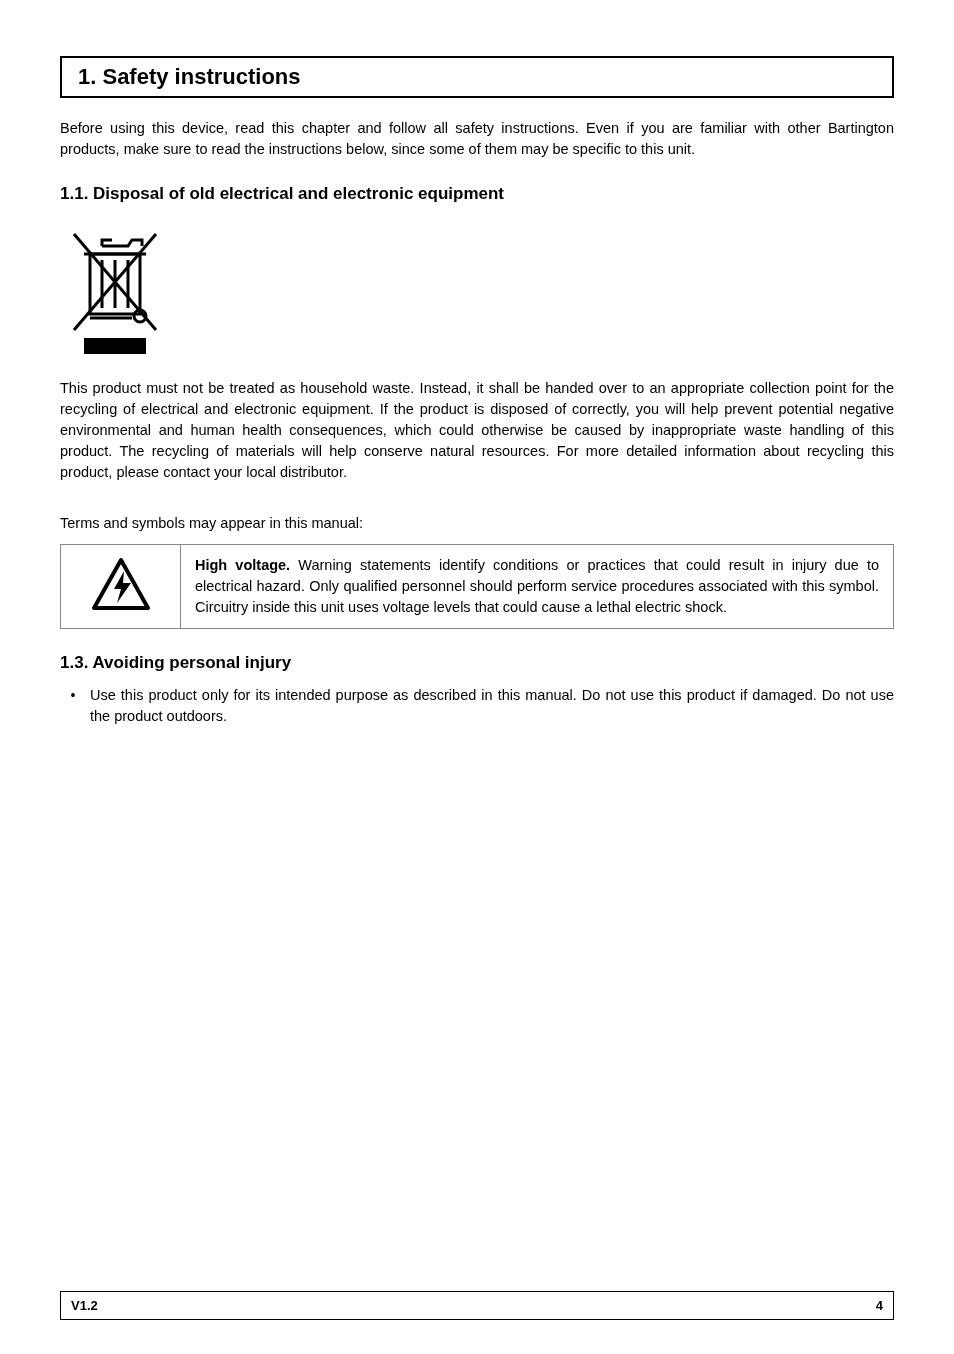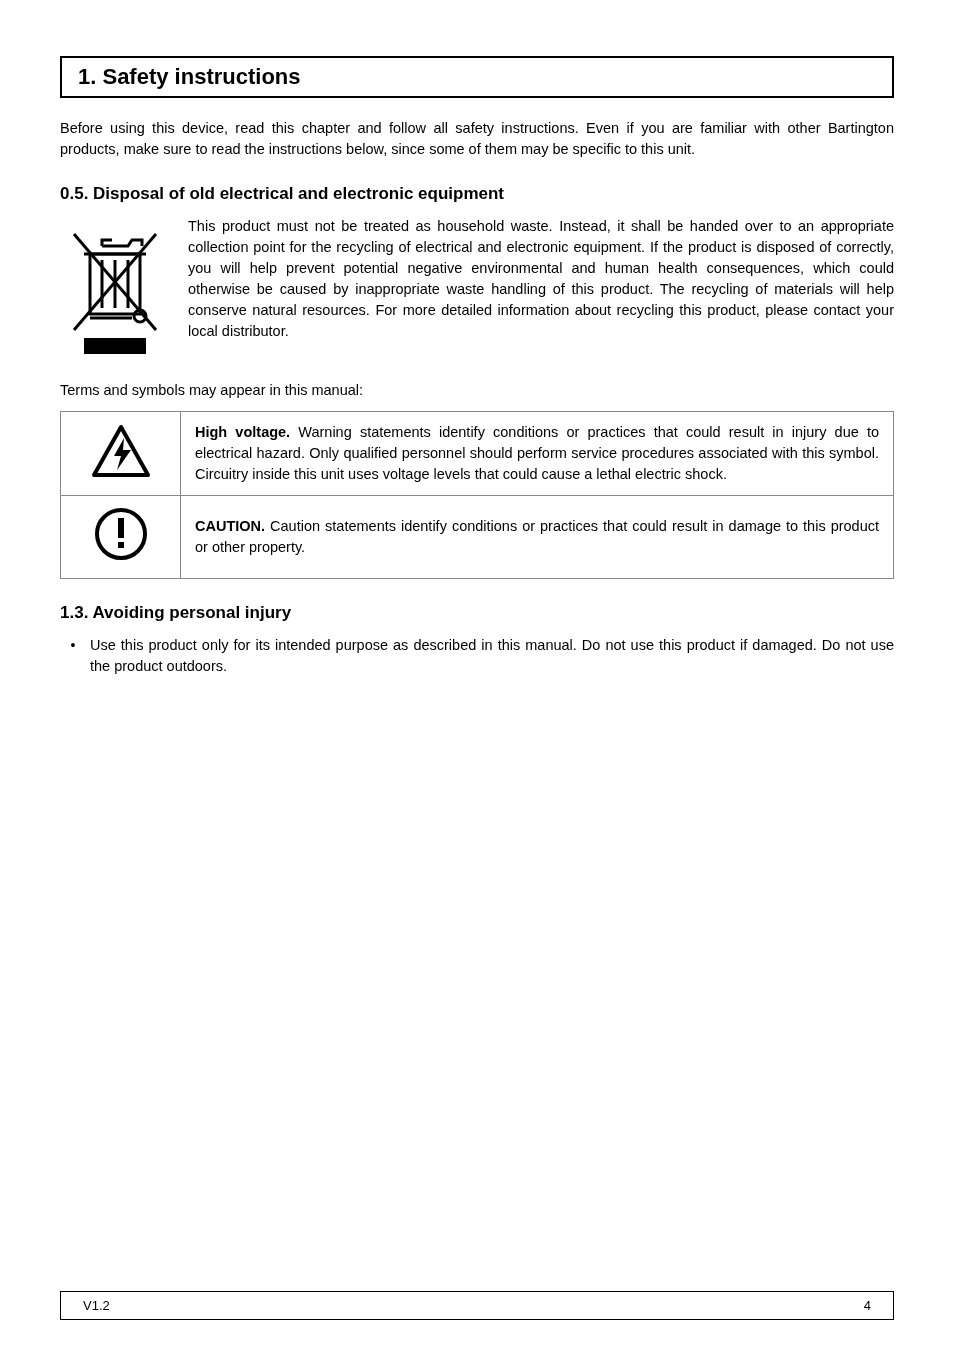--- a/index.html
+++ b/index.html
@@ -34,20 +34,21 @@
     line-height: 1.45;
     text-align: justify;
     margin-bottom: 10px;
   }
   .weee-block {
     display: flex;
     gap: 18px;
     align-items: flex-start;
     margin-top: 12px;
     margin-bottom: 20px;
+    flex-direction: column;
   }
   .weee-icon-wrap {
     flex: 0 0 auto;
     padding-top: 4px;
   }
   .weee-icon svg { display: block; }
   .weee-text {
     flex: 1;
   }
   .symbol-table {
@@ -90,39 +91,40 @@
     font-size: 14px;
     line-height: 1.45;
     padding-left: 10px;
   }
   .footer {
     position: absolute;
     bottom: 34px;
     left: 60px;
     right: 60px;
     border: 1px solid #000;
-    padding: 6px 22px;
+    padding: 6px 10px;
     display: flex;
     justify-content: space-between;
     font-size: 13px;
     font-family: sans-serif;
+    font-weight: bold;
   }
 </style>
 </head>
 <body>
 
 <div class="page">
 
   <div class="title-box">
     <h1>1. Safety instructions</h1>
   </div>
 
   <p class="body-text">Before using this device, read this chapter and follow all safety instructions. Even if you are familiar with other Bartington products, make sure to read the instructions below, since some of them may be specific to this unit.</p>
 
-  <h2 class="section-heading">0.5. Disposal of old electrical and electronic equipment</h2>
+  <h2 class="section-heading">1.1. Disposal of old electrical and electronic equipment</h2>
 
   <div class="weee-block">
     <div class="weee-icon-wrap">
       <span class="weee-icon">
         <svg width="110" height="140" viewBox="0 0 110 140">
 
           <g stroke="#000" stroke-width="3" fill="none">
             <rect x="30" y="34" width="50" height="60"></rect>
             <path d="M24 34 L86 34"></path>
             <path d="M42 26 L68 26 L72 20 L82 20 L82 26" stroke-width="3"></path>
@@ -156,32 +158,20 @@
       <td class="icon-cell">
         <svg width="60" height="54" viewBox="0 0 60 54">
           <polygon points="30,3 57,51 3,51" fill="none" stroke="#000" stroke-width="4" stroke-linejoin="round"></polygon>
           <polygon points="33,14 23,32 30,32 26,46 40,26 32,26" fill="#000"></polygon>
         </svg>
       </td>
       <td>
         <span class="sym-title">High voltage.</span><span> Warning statements identify conditions or practices that could result in injury due to electrical hazard. Only qualified personnel should perform service procedures associated with this symbol. Circuitry inside this unit uses voltage levels that could cause a lethal electric shock.</span>
       </td>
     </tr>
-    <tr>
-      <td class="icon-cell">
-        <svg width="56" height="56" viewBox="0 0 56 56">
-          <circle cx="28" cy="28" r="24" fill="none" stroke="#000" stroke-width="4"></circle>
-          <rect x="25" y="12" width="6" height="20" fill="#000"></rect>
-          <rect x="25" y="36" width="6" height="6" fill="#000"></rect>
-        </svg>
-      </td>
-      <td>
-        <span class="sym-title">CAUTION.</span><span> Caution statements identify conditions or practices that could result in damage to this product or other property.</span>
-      </td>
-    </tr>
   </tbody>
     </table>
 
   <h2 class="section-heading">1.3. Avoiding personal injury</h2>
 
   <div class="bullet-block">
     <div class="bullet-item">
       <div class="bullet-dot">•</div>
       <div>Use this product only for its intended purpose as described in this manual. Do not use this product if damaged. Do not use the product outdoors.</div>
     </div>

